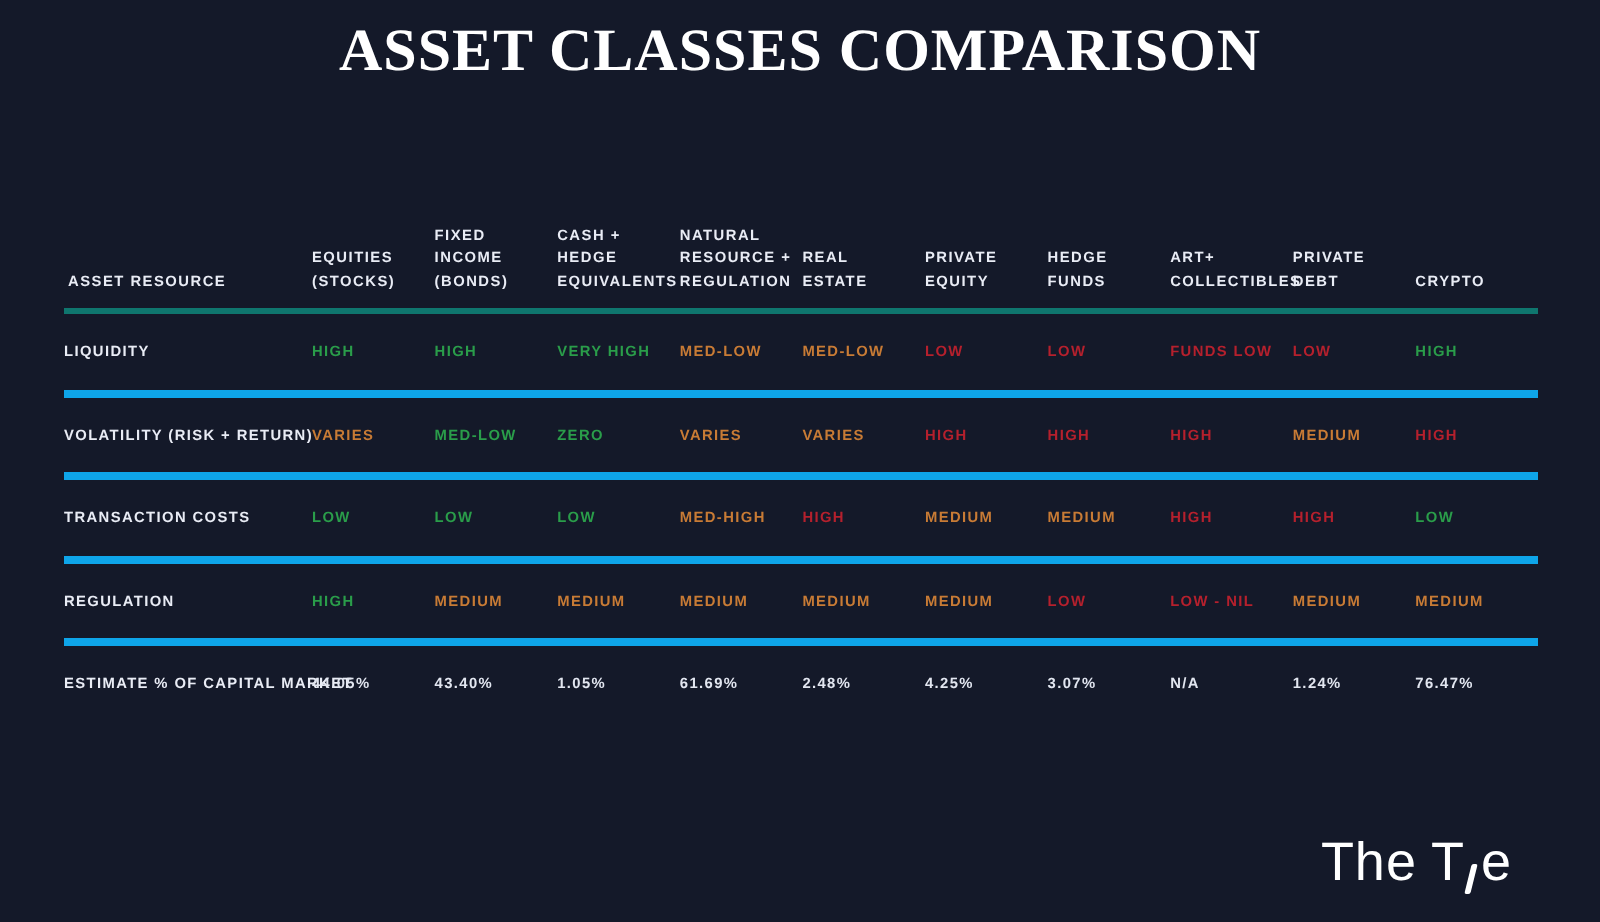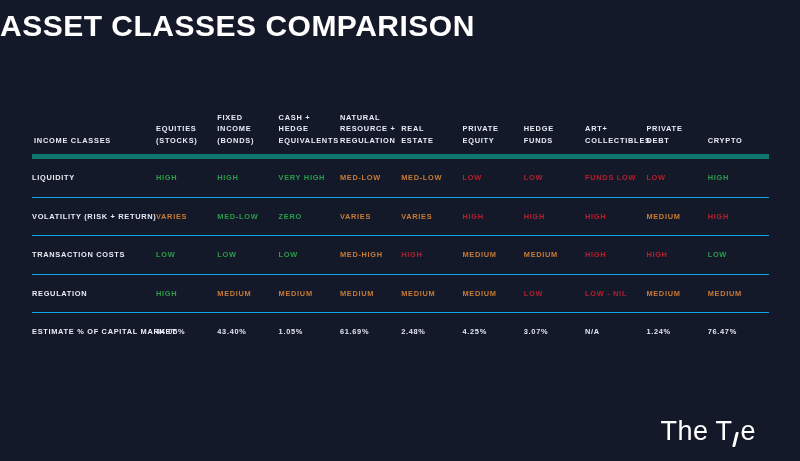--- a/index.html
+++ b/index.html
@@ -14,26 +14,27 @@
     overflow: hidden;
     position: relative;
   }
   .page {
     position: relative;
     width: 800px;
     height: 461px;
     box-sizing: border-box;
   }
   .title {
+    text-align: center;
     color: #ffffff;
     font-size: 30px;
     font-weight: bold;
     letter-spacing: 0.5px;
     padding-top: 9px;
-    font-family: Liberation Sans, sans-serif;
+    font-family: Liberation Serif, serif;
   }
   .table-wrap {
     position: absolute;
     left: 32px;
     top: 96px;
     width: 736px;
   }
   table.cmp {
     width: 736px;
     border-collapse: collapse;
@@ -44,34 +45,34 @@
 
   table.cmp thead th {
     vertical-align: bottom;
     text-align: left;
     color: #e9ecf5;
     font-size: 7.4px;
     font-weight: bold;
     letter-spacing: 0.75px;
     line-height: 11.5px;
     padding: 0 4px 8px 0;
-    border-bottom: 5px solid #0f766e;
+    border-bottom: 3px solid #0f766e;
     height: 50px;
   }
   table.cmp thead th.h-label {
     padding-left: 2px;
   }
   table.cmp tbody td {
     text-align: left;
     font-size: 7.4px;
     font-weight: bold;
     letter-spacing: 0.7px;
     line-height: 11.5px;
     padding: 13px 4px 13px 0;
-    border-bottom: 1px solid #0ea5e9;
+    border-bottom: 4px solid #0ea5e9;
     vertical-align: middle;
     white-space: nowrap;
   }
   table.cmp tbody tr:last-child td {
     border-bottom: none;
   }
   td.row-label, th.h-label {
     color: #e9ecf5;
   }
   td.row-label {
@@ -133,21 +134,21 @@
           <col class="c-data">
           <col class="c-data">
         <col class="c-data">
           <col class="c-data">
           <col class="c-data">
           <col class="c-data">
           <col class="c-data">
       </colgroup>
       <thead>
         <tr>
-          <th class="h-label">INCOME CLASSES</th>
+          <th class="h-label">ASSET RESOURCE</th>
           <th>EQUITIES (STOCKS)</th>
           <th>FIXED INCOME (BONDS)</th>
           <th>CASH + HEDGE EQUIVALENTS</th>
           <th>NATURAL RESOURCE + REGULATION</th>
           <th>REAL ESTATE</th>
           <th>PRIVATE EQUITY</th>
           <th>HEDGE FUNDS</th>
           <th>ART+ COLLECTIBLES</th>
           <th>PRIVATE DEBT</th>
           <th>CRYPTO</th>

